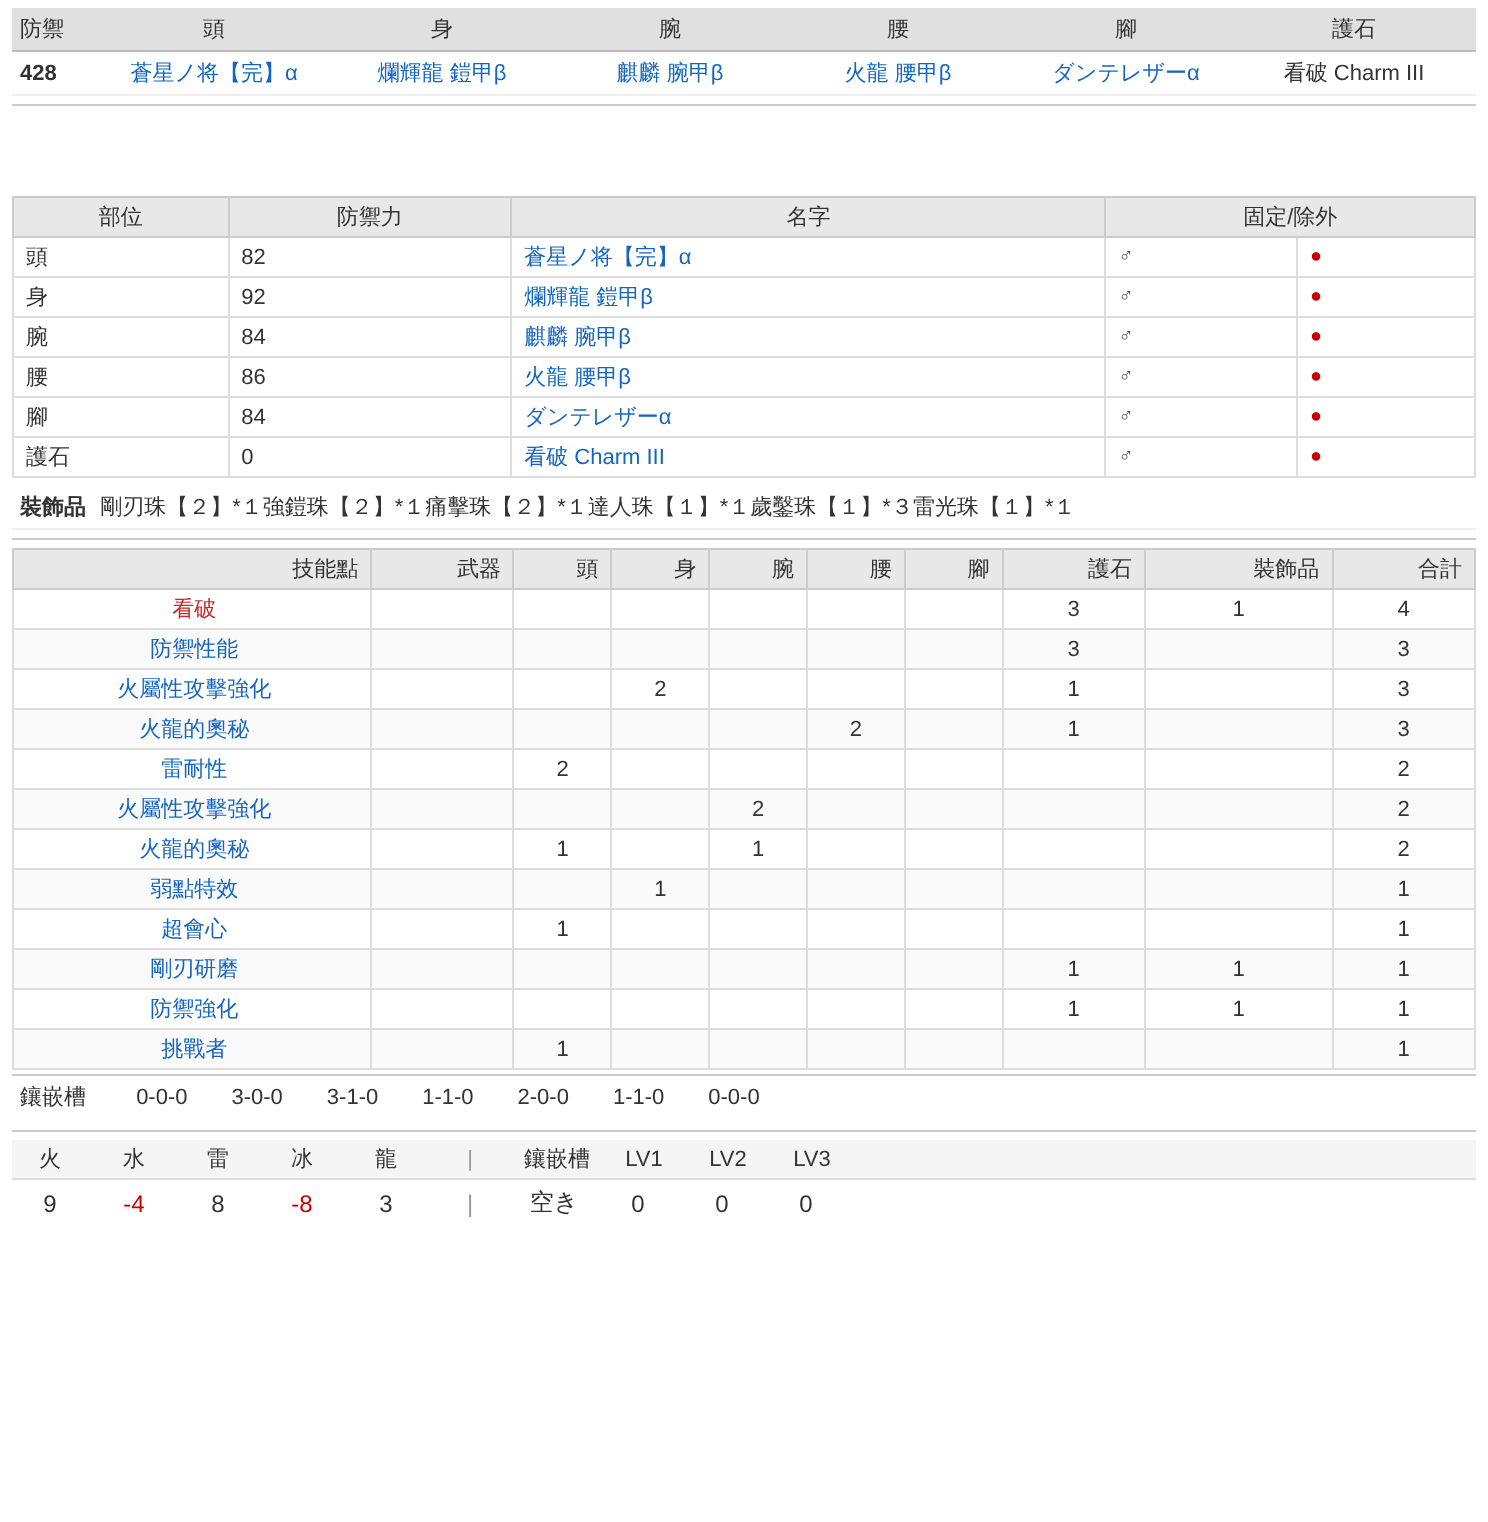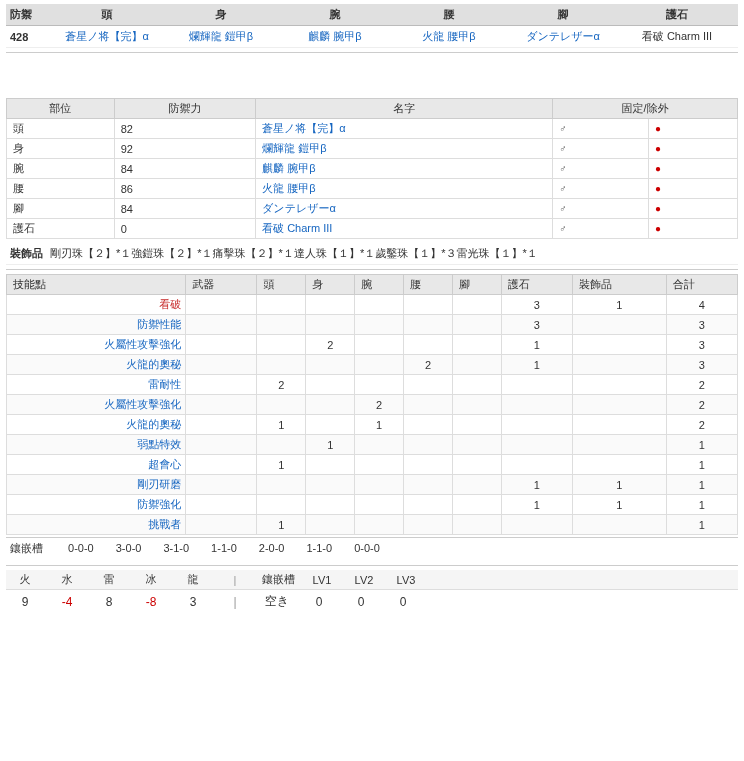--- a/index.html
+++ b/index.html
@@ -45,29 +45,29 @@
     .deco-row span.label { font-weight: bold; margin-right: 4px; }
 
     
     .skills-table { width: 100%; border-collapse: collapse; margin-top: 4px; }
     .skills-table th {
       background: #e8e8e8;
       border: 1px solid #ccc;
       padding: 2px 6px;
       font-size: 11px;
       font-weight: normal;
-      text-align: left;
+      text-align: right;
     }
     .skills-table td {
       border: 1px solid #ddd;
       padding: 2px 4px;
       font-size: 11px;
       text-align: center;
     }
-    .skills-table td.skill-name { text-align: right; color: #1565c0; padding-left: 6px; }
+    .skills-table td.skill-name { text-align: center; color: #1565c0; padding-left: 6px; }
     .skills-table td.skill-name.red { color: #c62828; }
     .skills-table tr:nth-child(even) { background: #fafafa; }
 
     
     .slots-row {
       padding: 3px 4px;
       font-size: 11px;
       color: #333;
       border-top: 1px solid #ccc;
       margin-top: 2px;
@@ -94,21 +94,21 @@
     }
     .elem-vals span { min-width: 30px; text-align: center; }
 
     .top-bar {
       display: grid;
       grid-template-columns: 40px 1fr 1fr 1fr 1fr 1fr 1fr;
       background: #e0e0e0;
       border-bottom: 1px solid #bbb;
       padding: 3px 4px;
       font-size: 11px;
-      font-weight: bold;
+      font-weight: normal;
     }
     .top-bar span { text-align: center; }
     .top-bar span:first-child { text-align: left; }
 
     .equip-data-row {
       display: grid;
       grid-template-columns: 40px 1fr 1fr 1fr 1fr 1fr 1fr;
       padding: 3px 4px;
       font-size: 11px;
       border-bottom: 1px solid #eee;

